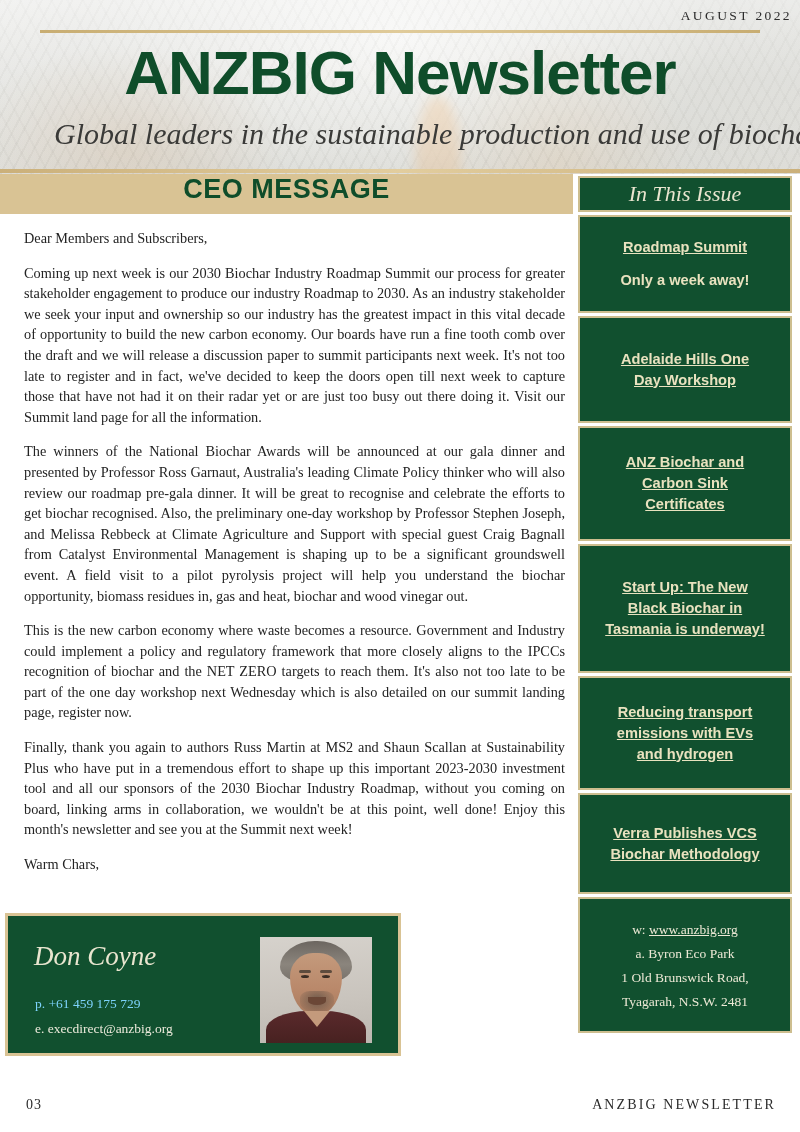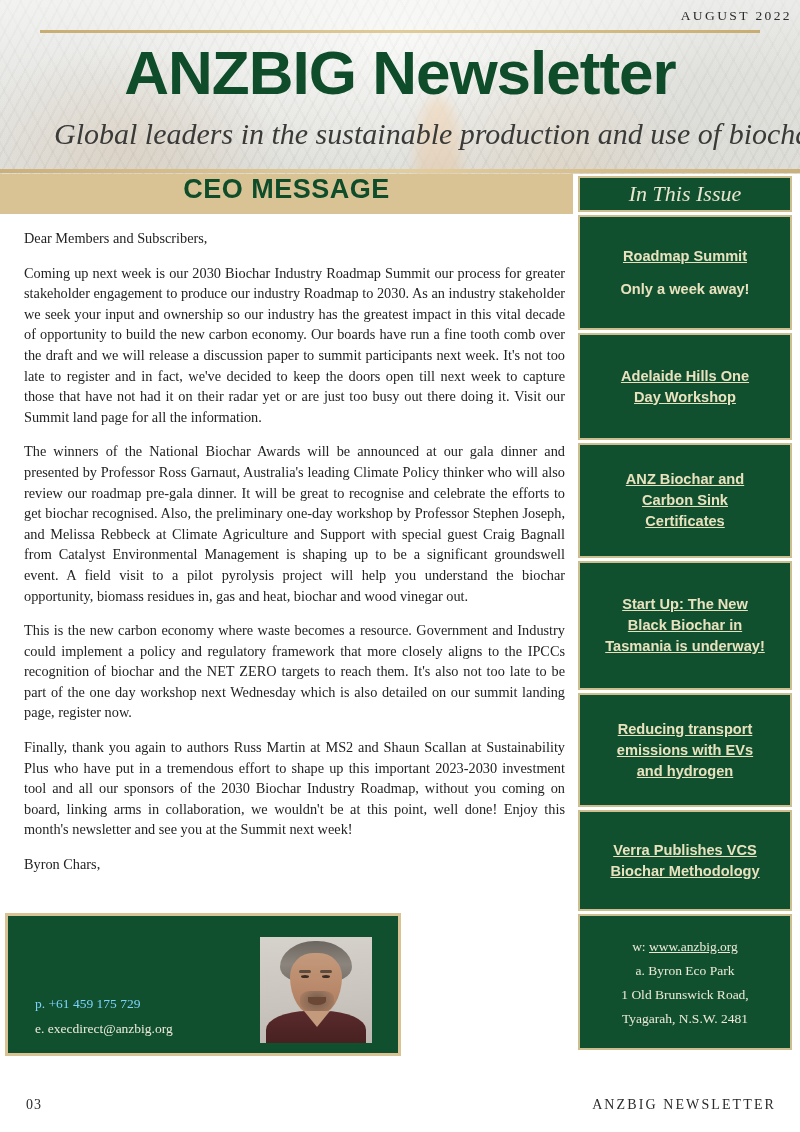--- a/index.html
+++ b/index.html
@@ -304,24 +304,25 @@
 <div class="ceo-bar">
   <span class="ceo-bar-title">CEO MESSAGE</span>
 </div>
 
 <div class="letter">
   <p class="noj">Dear Members and Subscribers,</p>
   <p>Coming up next week is our 2030 Biochar Industry Roadmap Summit our process for greater stakeholder engagement to produce our industry Roadmap to 2030. As an industry stakeholder we seek your input and ownership so our industry has the greatest impact in this vital decade of opportunity to build the new carbon economy. Our boards have run a fine tooth comb over the draft and we will release a discussion paper to summit participants next week. It's not too late to register and in fact, we've decided to keep the doors open till next week to capture those that have not had it on their radar yet or are just too busy out there doing it. Visit our Summit land page for all the information.</p>
   <p>The winners of the National Biochar Awards will be announced at our gala dinner and presented by Professor Ross Garnaut, Australia's leading Climate Policy thinker who will also review our roadmap pre-gala dinner. It will be great to recognise and celebrate the efforts to get biochar recognised. Also, the preliminary one-day workshop by Professor Stephen Joseph, and Melissa Rebbeck at Climate Agriculture and Support with special guest Craig Bagnall from Catalyst Environmental Management is shaping up to be a significant groundswell event. A field visit to a pilot pyrolysis project will help you understand the biochar opportunity, biomass residues in, gas and heat, biochar and wood vinegar out.</p>
   <p>This is the new carbon economy where waste becomes a resource. Government and Industry could implement a policy and regulatory framework that more closely aligns to the IPCCs recognition of biochar and the NET ZERO targets to reach them. It's also not too late to be part of the one day workshop next Wednesday which is also detailed on our summit landing page, register now.</p>
   <p>Finally, thank you again to authors Russ Martin at MS2 and Shaun Scallan at Sustainability Plus who have put in a tremendous effort to shape up this important 2023-2030 investment tool and all our sponsors of the 2030 Biochar Industry Roadmap, without you coming on board, linking arms in collaboration, we wouldn't be at this point, well done! Enjoy this month's newsletter and see you at the Summit next week!</p>
-  <p class="noj">Byron Chars,</p>
+  <p class="noj">Warm Chars,</p>
 </div>
 
 <div class="sig-card">
+  <div class="sig-name">Don Coyne</div>
   <div class="sig-phone">p. +61 459 175 729</div>
   <div class="sig-email">e. execdirect@anzbig.org</div>
   <div class="sig-photo">
     <div class="ph-bg"></div>
     <div class="ph-hair"></div>
     <div class="ph-face"></div>
     <div class="ph-brow-l"></div>
     <div class="ph-brow-r"></div>
     <div class="ph-eye-l"></div>
     <div class="ph-eye-r"></div>
@@ -331,21 +332,21 @@
     <div class="ph-collar"></div>
   </div>
 </div>
 
 <div class="sidebar">
 
   <div class="side-box side-head">
     <span class="side-head-text">In This Issue</span>
   </div>
 
-  <div class="side-box side-item" style="height:115px">
+  <div class="side-box side-item" style="height:98px">
     <div class="line">Roadmap Summit </div>
     <div class="spacer"></div>
     <div class="line plain">Only a week away!</div>
   </div>
 
   <div class="side-box side-item" style="height:107px">
     <div class="line">Adelaide Hills One</div>
     <div class="line">Day Workshop</div>
   </div>
 

